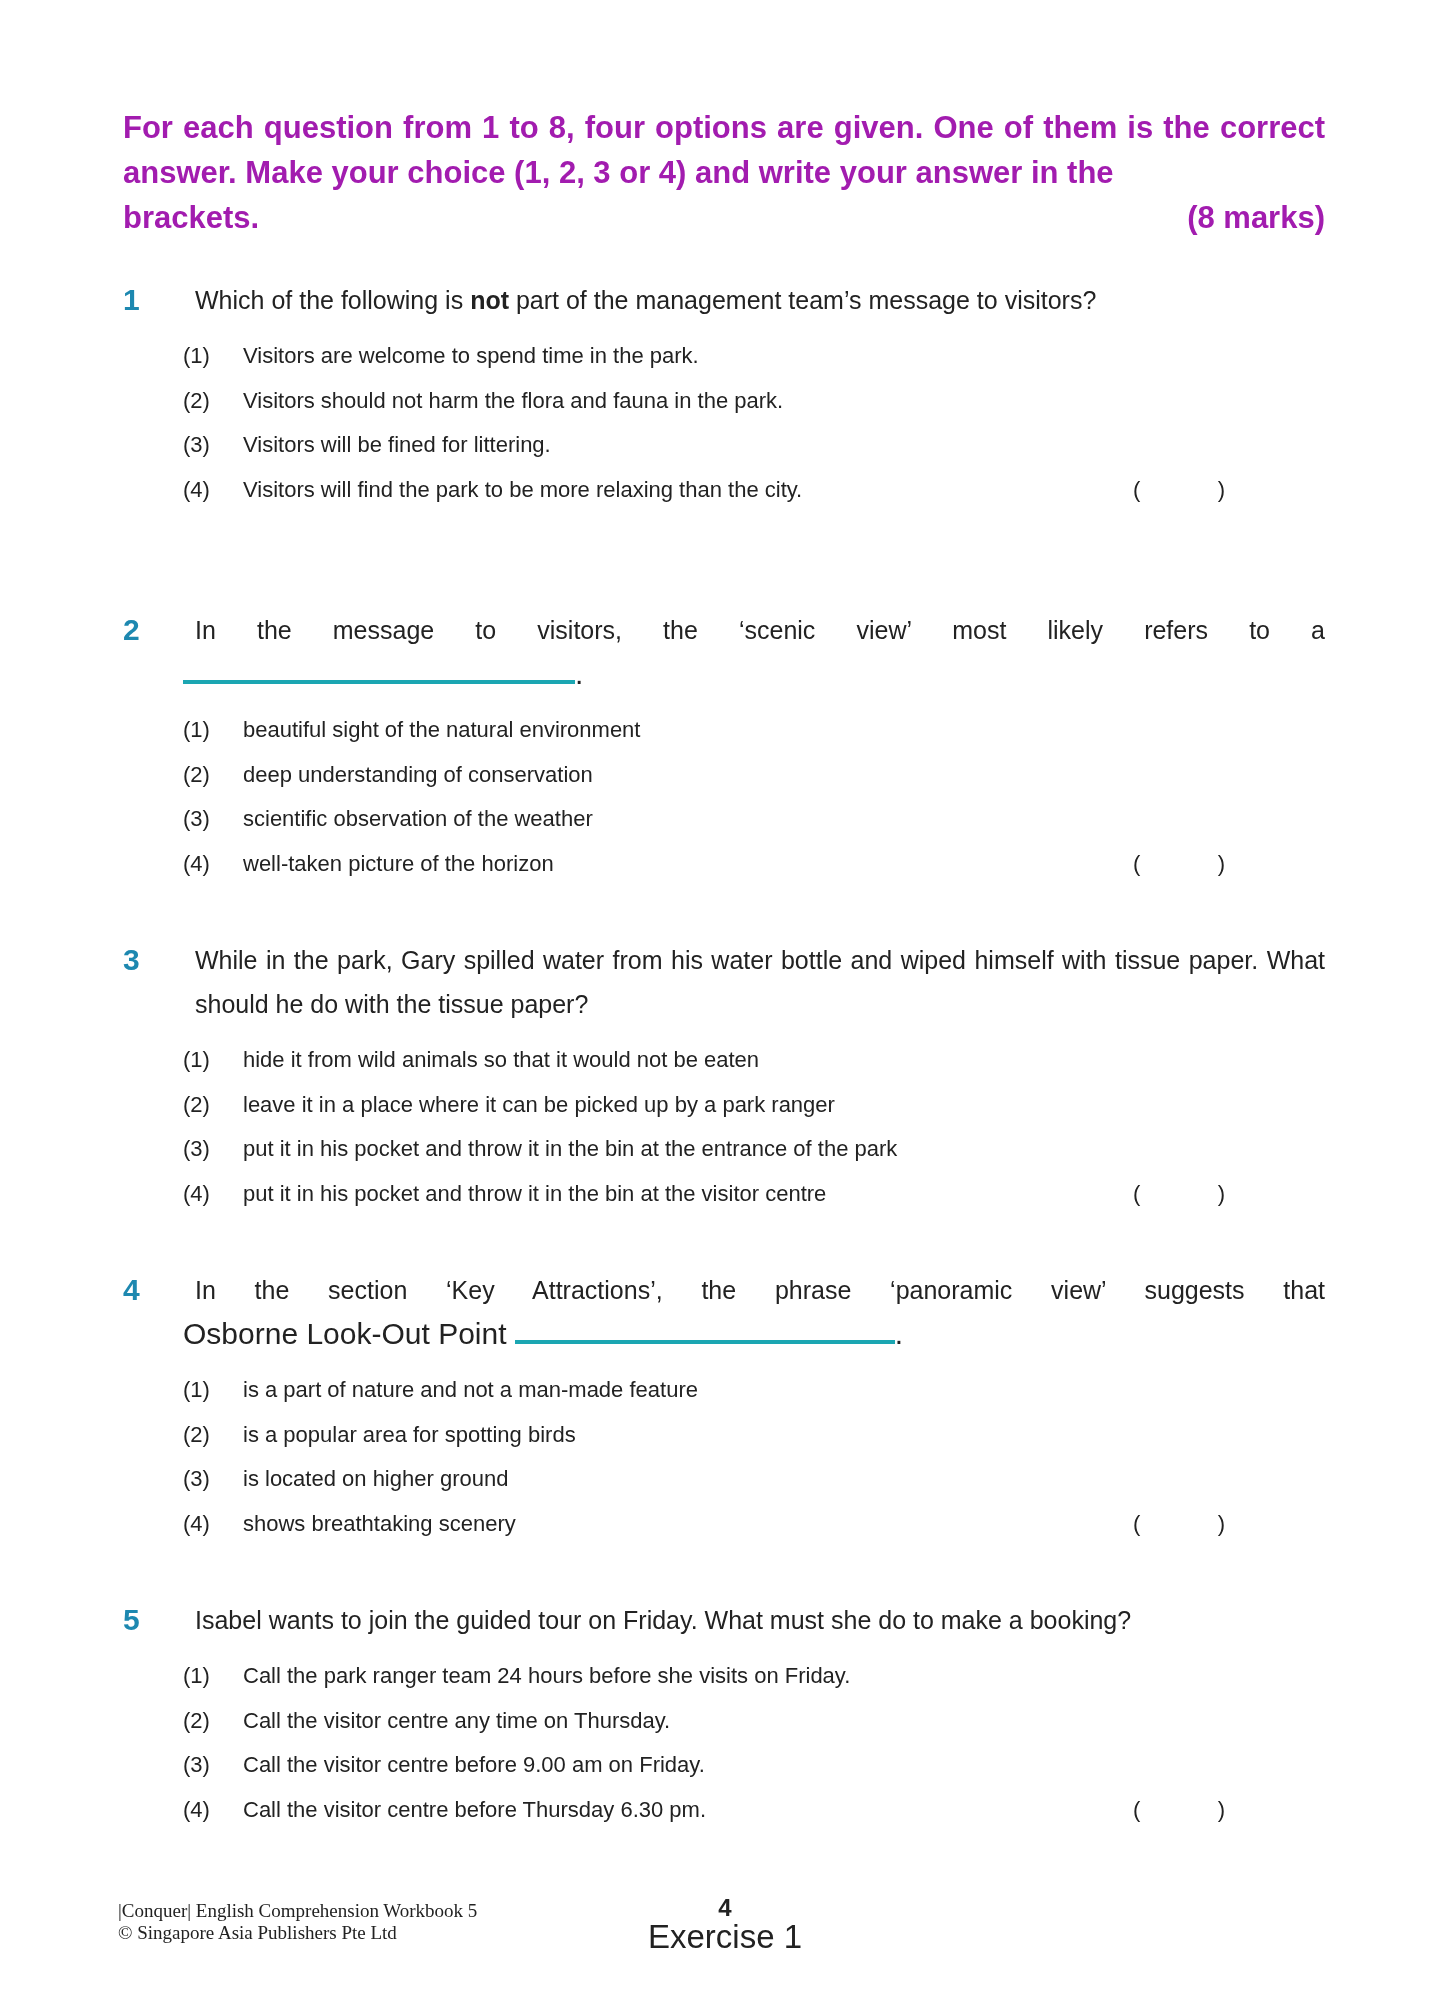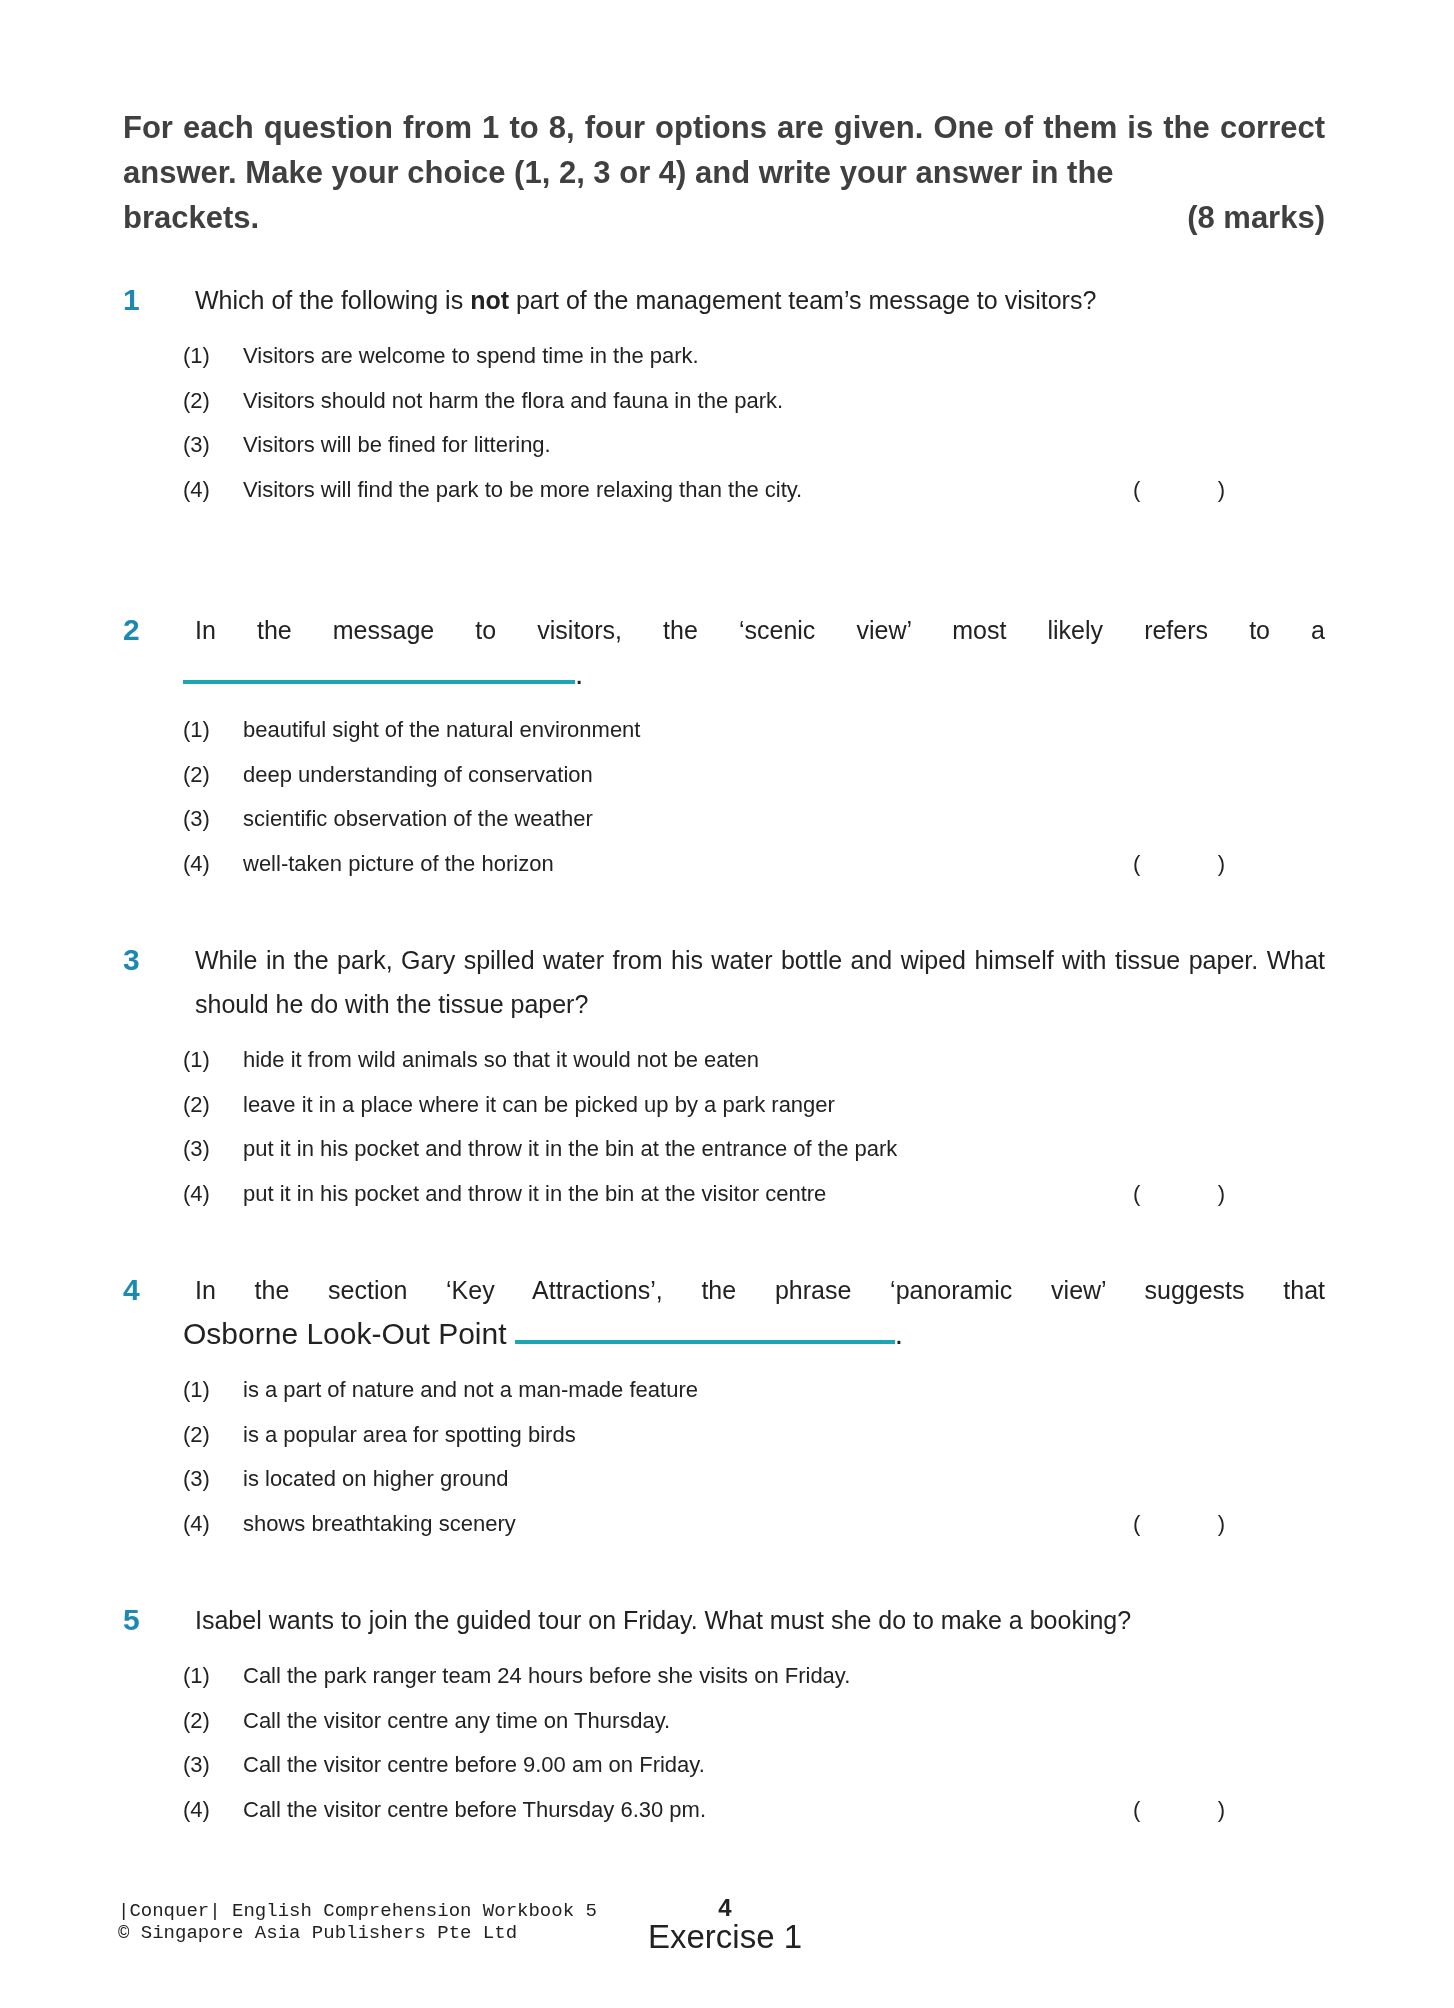--- a/index.html
+++ b/index.html
@@ -1,34 +1,34 @@
 <!DOCTYPE html>
 <html><head>
 <meta charset="utf-8">
 <style>
   html, body { margin: 0; padding: 0; background: #ffffff; }
   body { width: 1454px; height: 2008px; position: relative; overflow: hidden;
          font-family: "Liberation Sans", "DejaVu Sans", sans-serif; color: #222; }
   .instructions { position: absolute; left: 123px; top: 105px; width: 1202px;
-                  color: #404040; font-weight: bold; font-size: 31px; line-height: 45px;
+                  color: #a21caf; font-weight: bold; font-size: 31px; line-height: 45px;
                   text-align: justify; }
   .instructions .marks-row { display: flex; justify-content: space-between; gap: 21px; }
   .question { position: absolute; left: 123px; width: 1202px; }
   .q-num { position: absolute; left: 0; top: 0; color: #1d88b0; font-weight: bold; font-size: 30px; line-height: 44px; }
   .q-text { margin-left: 72px; font-size: 25px; line-height: 44px; text-align: justify; text-align-last: left; }
   .q-text.justify-last { text-align-last: justify; }
   .q-text b { font-weight: bold; }
   .blank { display: inline-block; border-bottom: 4px solid #1ba6b2; height: 24px; vertical-align: baseline; }
   .blank-line-row { margin-left: 60px; height: 44px; font-size: 30px; line-height: 44px; }
   .options { margin-left: 60px; margin-top: 12px; }
   .option { position: relative; font-size: 22px; line-height: 44.5px; height: 44.5px; white-space: nowrap; }
   .opt-num { display: inline-block; width: 60px; }
   .opt-text { }
   .answer-bracket { position: absolute; left: 950px; top: 0; width: 92px; display: flex; justify-content: space-between; }
-  .footer-left { position: absolute; left: 118px; top: 1900px; font-family: Liberation Mono, monospace;
+  .footer-left { position: absolute; left: 118px; top: 1900px; font-family: Liberation Serif, serif;
                  font-size: 19px; line-height: 22px; color: #222; }
   .footer-center { position: absolute; left: 620px; top: 1894px; width: 210px; text-align: center; color: #222; }
   .page-number { font-weight: bold; font-size: 24px; line-height: 28px; }
   .exercise-label { font-size: 33px; line-height: 30px; }
 </style>
 </head>
 <body>
 
 <div class="instructions">
   <div>For each question from 1 to 8, four options are given. One of them is the correct answer. Make your choice (1, 2, 3 or 4) and write your answer in the</div>

